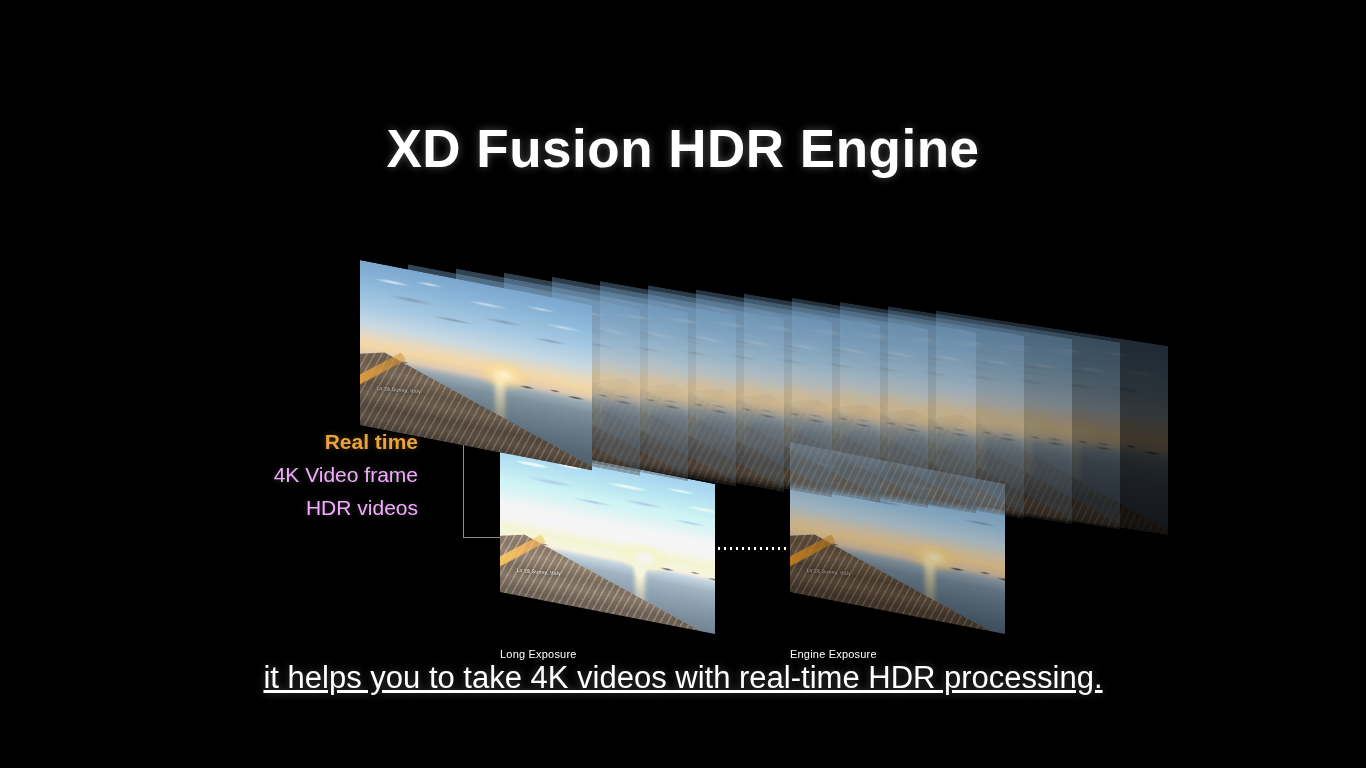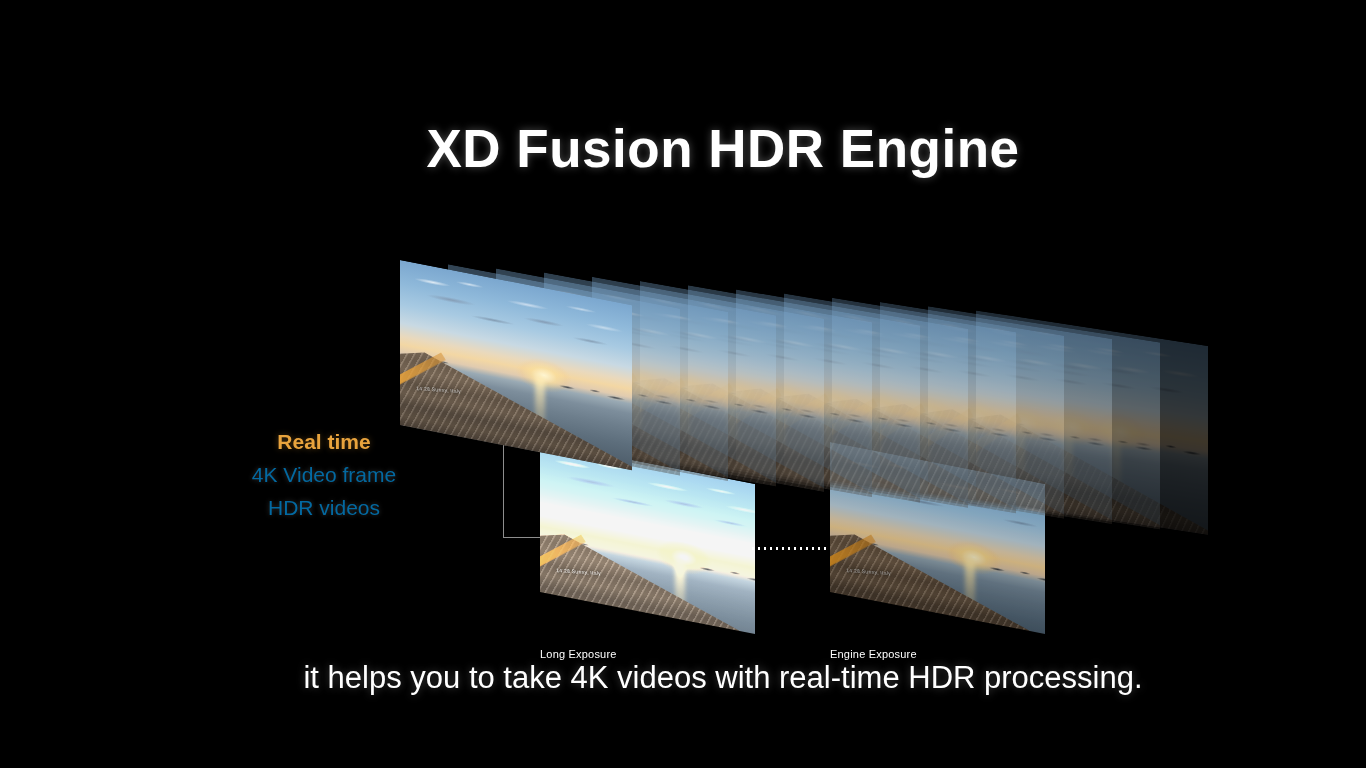--- a/index.html
+++ b/index.html
@@ -13,21 +13,20 @@
     overflow: hidden;
     font-family: "Liberation Sans", sans-serif;
     position: relative;
   }
 
   #stage {
     position: absolute;
     inset: 0;
     background: #000000;
     overflow: hidden;
-    margin-left: 40px;
   }
 
   
   .title {
     position: absolute;
     left: 0;
     top: 118px;
     width: 1366px;
     text-align: center;
     color: #ffffff;
@@ -169,31 +168,31 @@
     border-top: 1.5px solid #8d8d8d;
     border-bottom: 1.5px solid #8d8d8d;
   }
 
   
   #labels {
     position: absolute;
     left: 150px;
     top: 430px;
     width: 268px;
-    text-align: center;
+    text-align: right;
   }
   #labels .l-accent {
     color: #e8a33d;
     font-size: 21px;
     font-weight: bold;
     margin-bottom: 9px;
     text-shadow: 0 0 6px rgba(232,163,61,0.35);
   }
   #labels .l-white {
-    color: #0369a1;
+    color: #f0abfc;
     font-size: 21px;
     font-weight: normal;
     margin-bottom: 9px;
     text-shadow: 0 0 5px rgba(255,255,255,0.22);
   }
 
   
   .expo-wrap {
     position: absolute;
     width: 215px;
@@ -241,20 +240,21 @@
   #caption {
     position: absolute;
     left: 0;
     top: 660px;
     width: 1366px;
     text-align: center;
     color: #ffffff;
     font-size: 31px;
     font-weight: normal;
     text-shadow: 0 0 8px rgba(255,255,255,0.28);
+    text-decoration: underline;
   }
 </style>
 </head>
 <body>
 
 <div id="stage">
 
   <div class="title">XD Fusion HDR Engine</div>
 
   <div id="stack">

